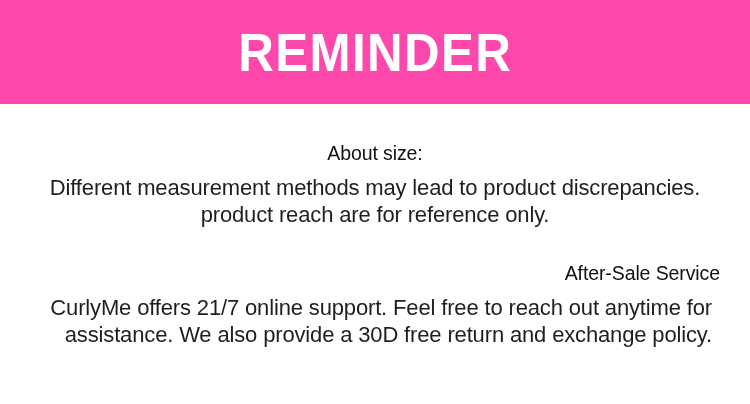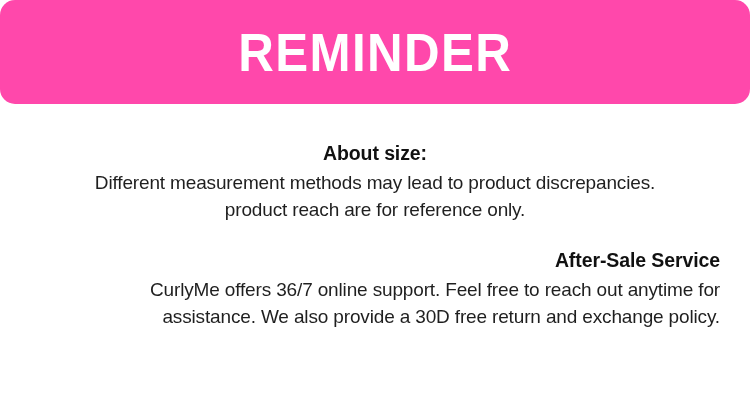--- a/index.html
+++ b/index.html
@@ -24,21 +24,20 @@
   .banner {
     position: absolute;
     left: 0;
     top: 0;
     width: 750px;
     height: 104px;
     background: #ff48ab;
     display: flex;
     align-items: center;
     justify-content: center;
-    border-radius: 15px;
   }
   .banner-title {
     font-family: "Liberation Sans", sans-serif;
     font-weight: 700;
     font-size: 53px;
     line-height: 1;
     letter-spacing: 1.5px;
     color: #ffffff;
     text-transform: uppercase;
     transform: scaleX(0.93);
@@ -64,34 +63,34 @@
   }
   .section-about {
     padding-top: 36px;
   }
   .section-service {
     padding-top: 24px;
     text-align: right;
   }
   .section-heading {
     font-family: "Liberation Sans", sans-serif;
-    font-weight: 700;
+    font-weight: 400;
     font-size: 19.5px;
     line-height: 26px;
     color: #111111;
     margin: 0 0 3px 0;
     letter-spacing: -0.1px;
   }
   .section-body {
     font-family: "Liberation Sans", sans-serif;
     font-weight: 400;
-    font-size: 19px;
+    font-size: 22px;
     line-height: 27px;
     color: #1f1f1f;
-    margin: 0;
+    margin: 8px;
     letter-spacing: -0.15px;
   }
   .section-body .line {
     display: block;
     white-space: nowrap;
   }
 </style>
 </head>
 <body>
 
@@ -107,19 +106,19 @@
       <div class="section-heading">About size:</div>
       <div class="section-body">
         <span class="line">Different measurement methods may lead to product discrepancies.</span>
         <span class="line">product reach are for reference only.</span>
       </div>
     </div>
 
     <div class="section section-service">
       <div class="section-heading">After-Sale Service</div>
       <div class="section-body">
-        <span class="line">CurlyMe offers 36/7 online support. Feel free to reach out anytime for</span>
+        <span class="line">CurlyMe offers 21/7 online support. Feel free to reach out anytime for</span>
         <span class="line">assistance. We also provide a 30D free return and exchange policy.</span>
       </div>
     </div>
 
   </div>
 </div>
 
 </body></html>

